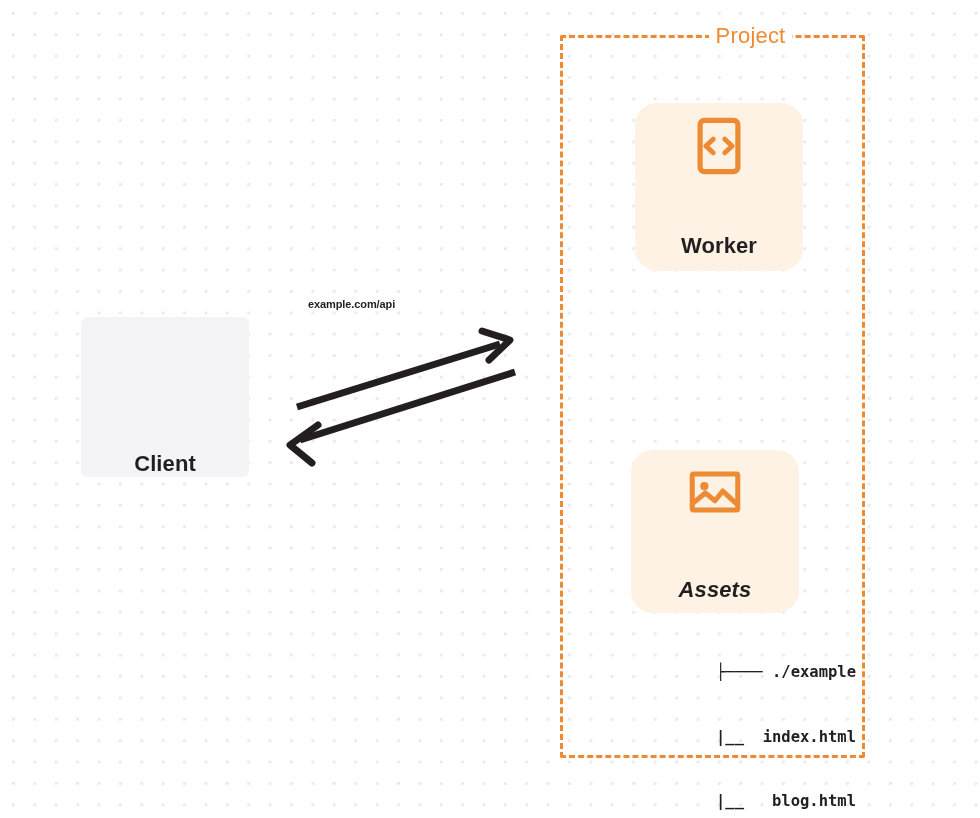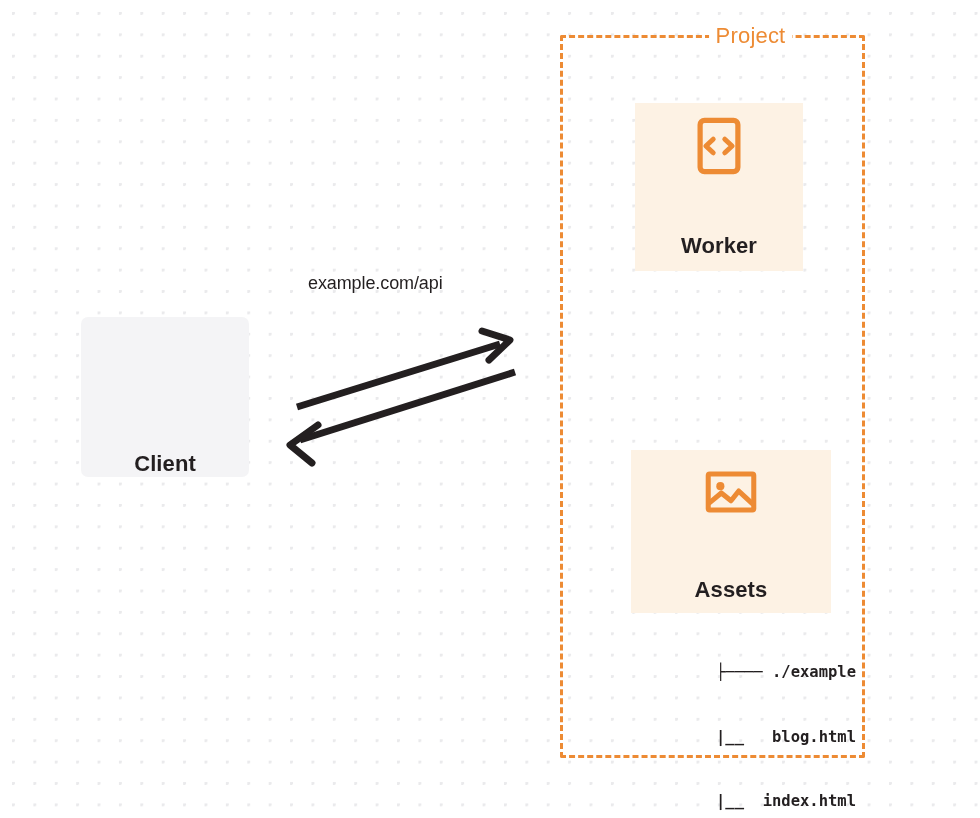--- a/index.html
+++ b/index.html
@@ -52,23 +52,23 @@
     left: 0;
     top: 0;
     width: 980px;
     height: 818px;
     pointer-events: none;
   }
 
   #request-label {
     position: absolute;
     left: 308px;
-    top: 273px;
-    font-size: 18px;
-    font-weight: 400;
+    top: 298px;
+    font-size: 11px;
+    font-weight: 700;
     color: #231f20;
     white-space: nowrap;
     letter-spacing: -0.1px;
   }
 
   
   #project-container {
     position: absolute;
     left: 560px;
     top: 35px;
@@ -91,38 +91,39 @@
     color: #ed8b34;
     letter-spacing: 0.2px;
     white-space: nowrap;
     margin-left: 38px;
   }
 
   
   .service-card {
     position: absolute;
     background: #fdf2e4;
-    border-radius: 0;
+    border-radius: 22px;
     display: flex;
     flex-direction: column;
     align-items: center;
     justify-content: center;
     gap: 40px;
   }
   #worker-card {
     left: 72px;
     top: 65px;
     width: 168px;
     height: 168px;
   }
   #assets-card {
     left: 68px;
     top: 412px;
-    width: 200px;
+    width: 168px;
     height: 163px;
+    font-style: italic;
   }
   .service-card .card-icon {
     width: 62px;
     height: 62px;
     display: block;
   }
   #worker-card .card-icon { margin-bottom: 16px; }
   #assets-card .card-icon { margin-bottom: 14px; }
   .service-card .card-label {
     font-size: 22px;
@@ -190,19 +191,19 @@
       <svg class="card-icon" viewBox="0 0 64 64" xmlns="http://www.w3.org/2000/svg">
         <rect x="8.5" y="13.5" width="47" height="37" rx="1.5" ry="1.5" fill="none" stroke="#ed8b34" stroke-width="5.2"></rect>
         <circle cx="21" cy="26" r="4.2" fill="#ed8b34"></circle>
         <polyline points="10,43 22,33 32,41 40,31 54,44" fill="none" stroke="#ed8b34" stroke-width="5.2" stroke-linecap="round" stroke-linejoin="round"></polyline>
       </svg>
       <span class="card-label">Assets</span>
     </div>
 
     <div id="asset-file-tree">
       <span class="tree-line">├──── ./example</span>
+      <span class="tree-line">     |__  index.html</span>
       <span class="tree-line">     |__   blog.html</span>
-      <span class="tree-line">     |__  index.html</span>
       
     </div>
 
   </div>
 </div>
 
 </body></html>

